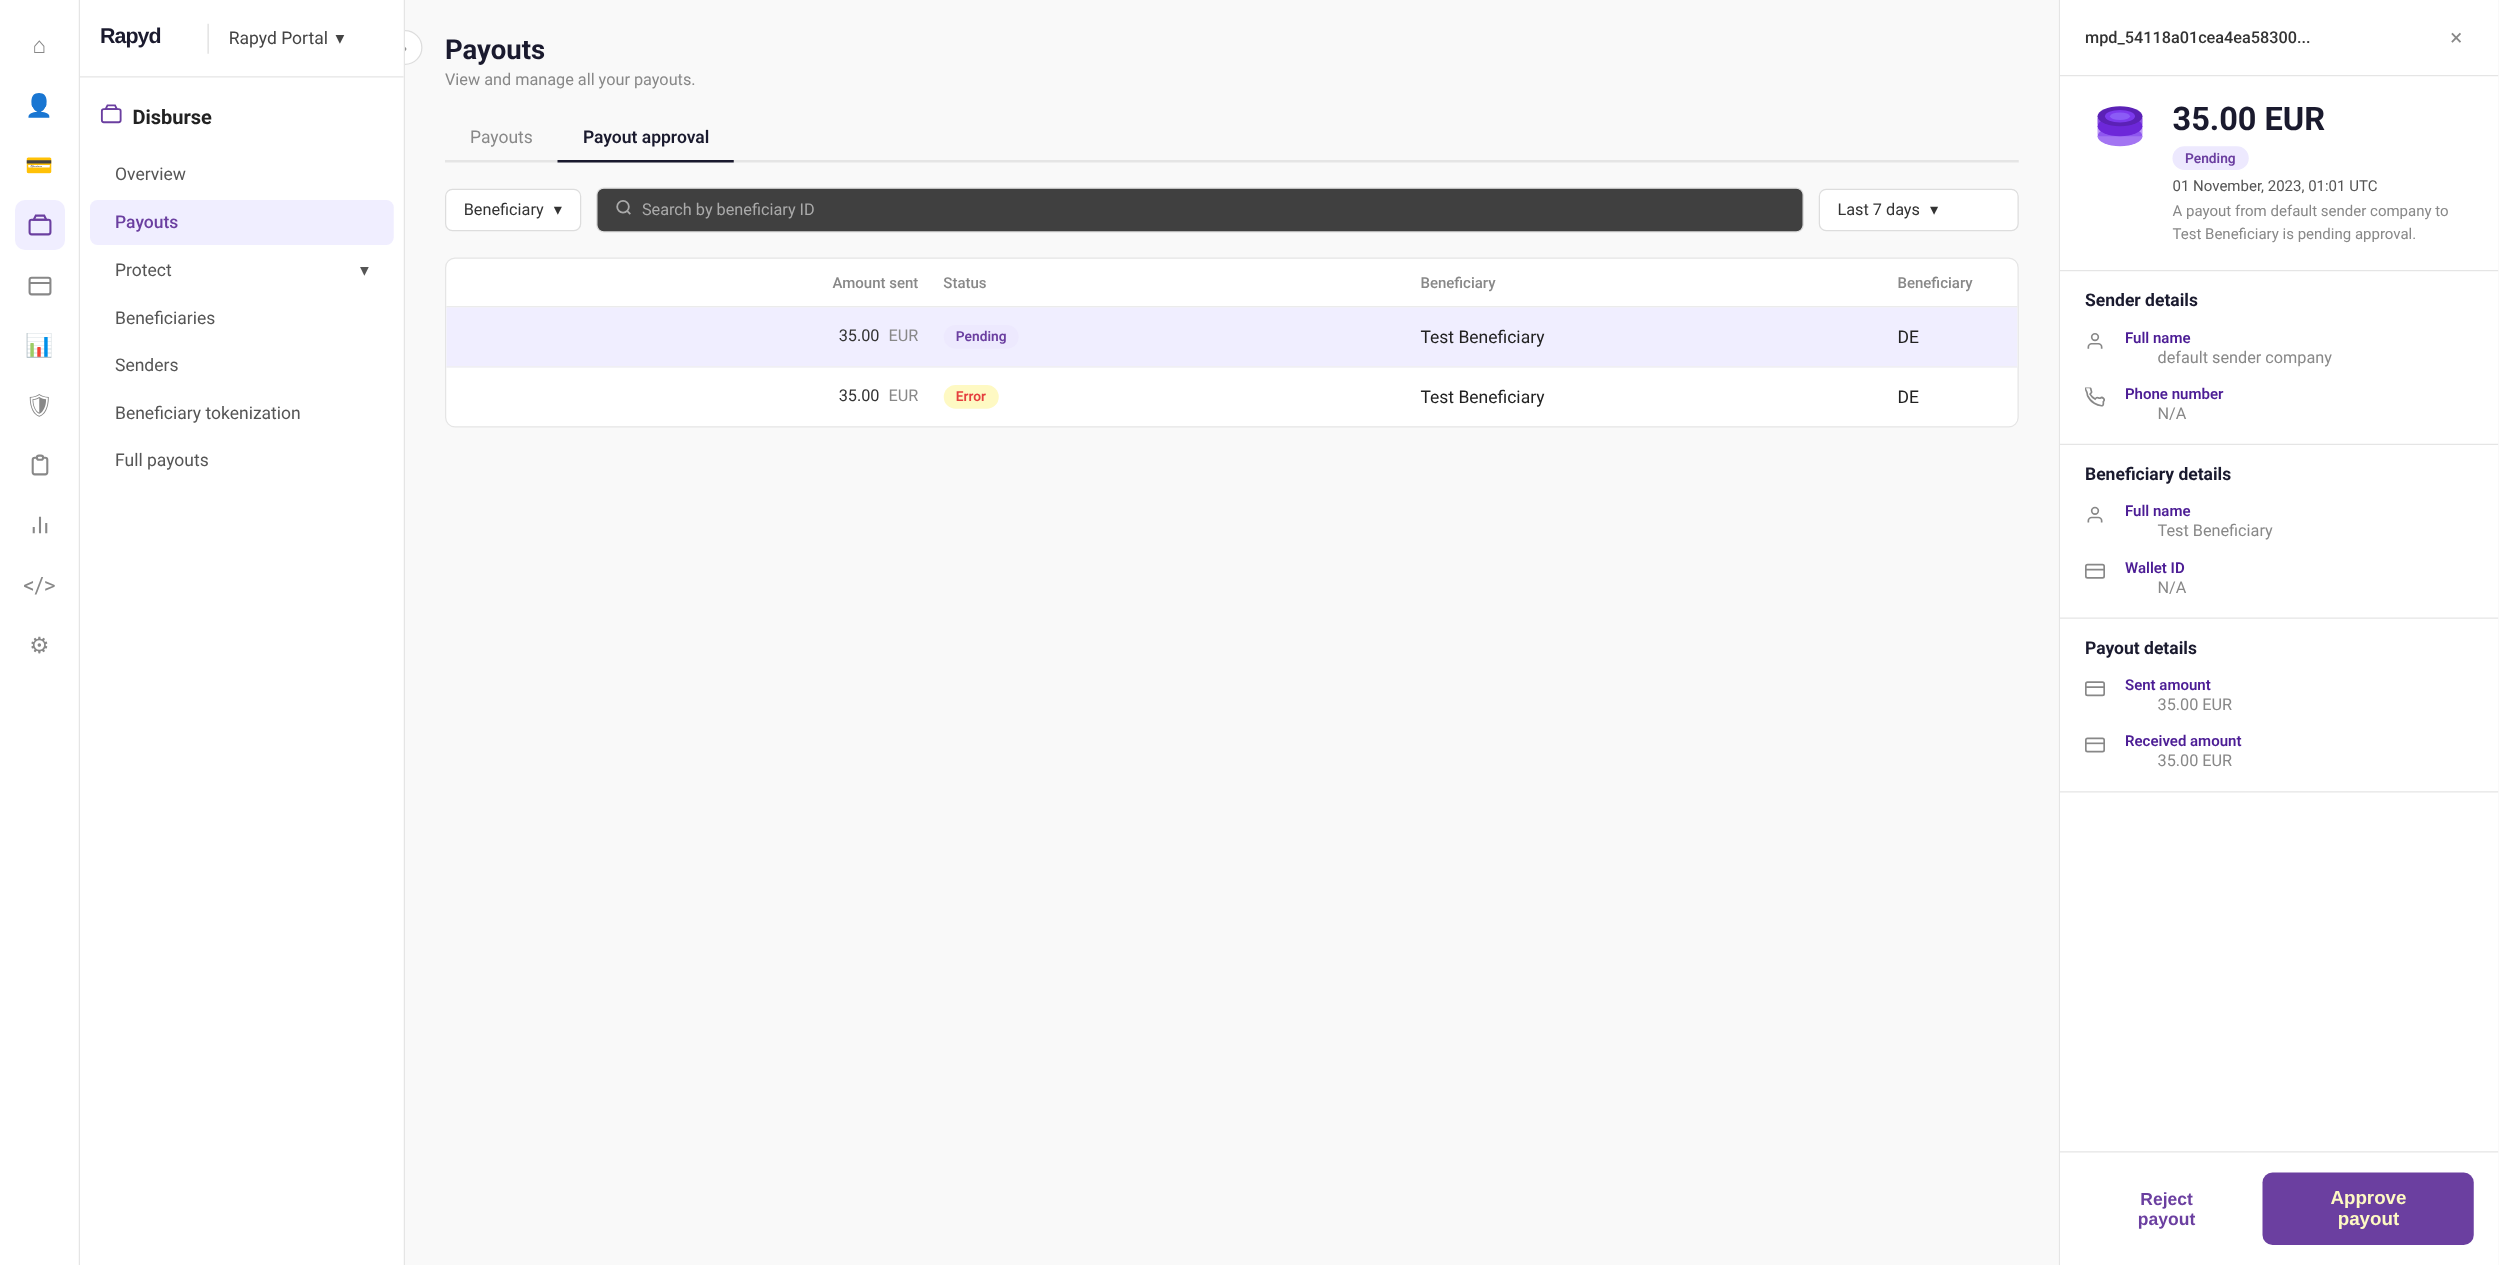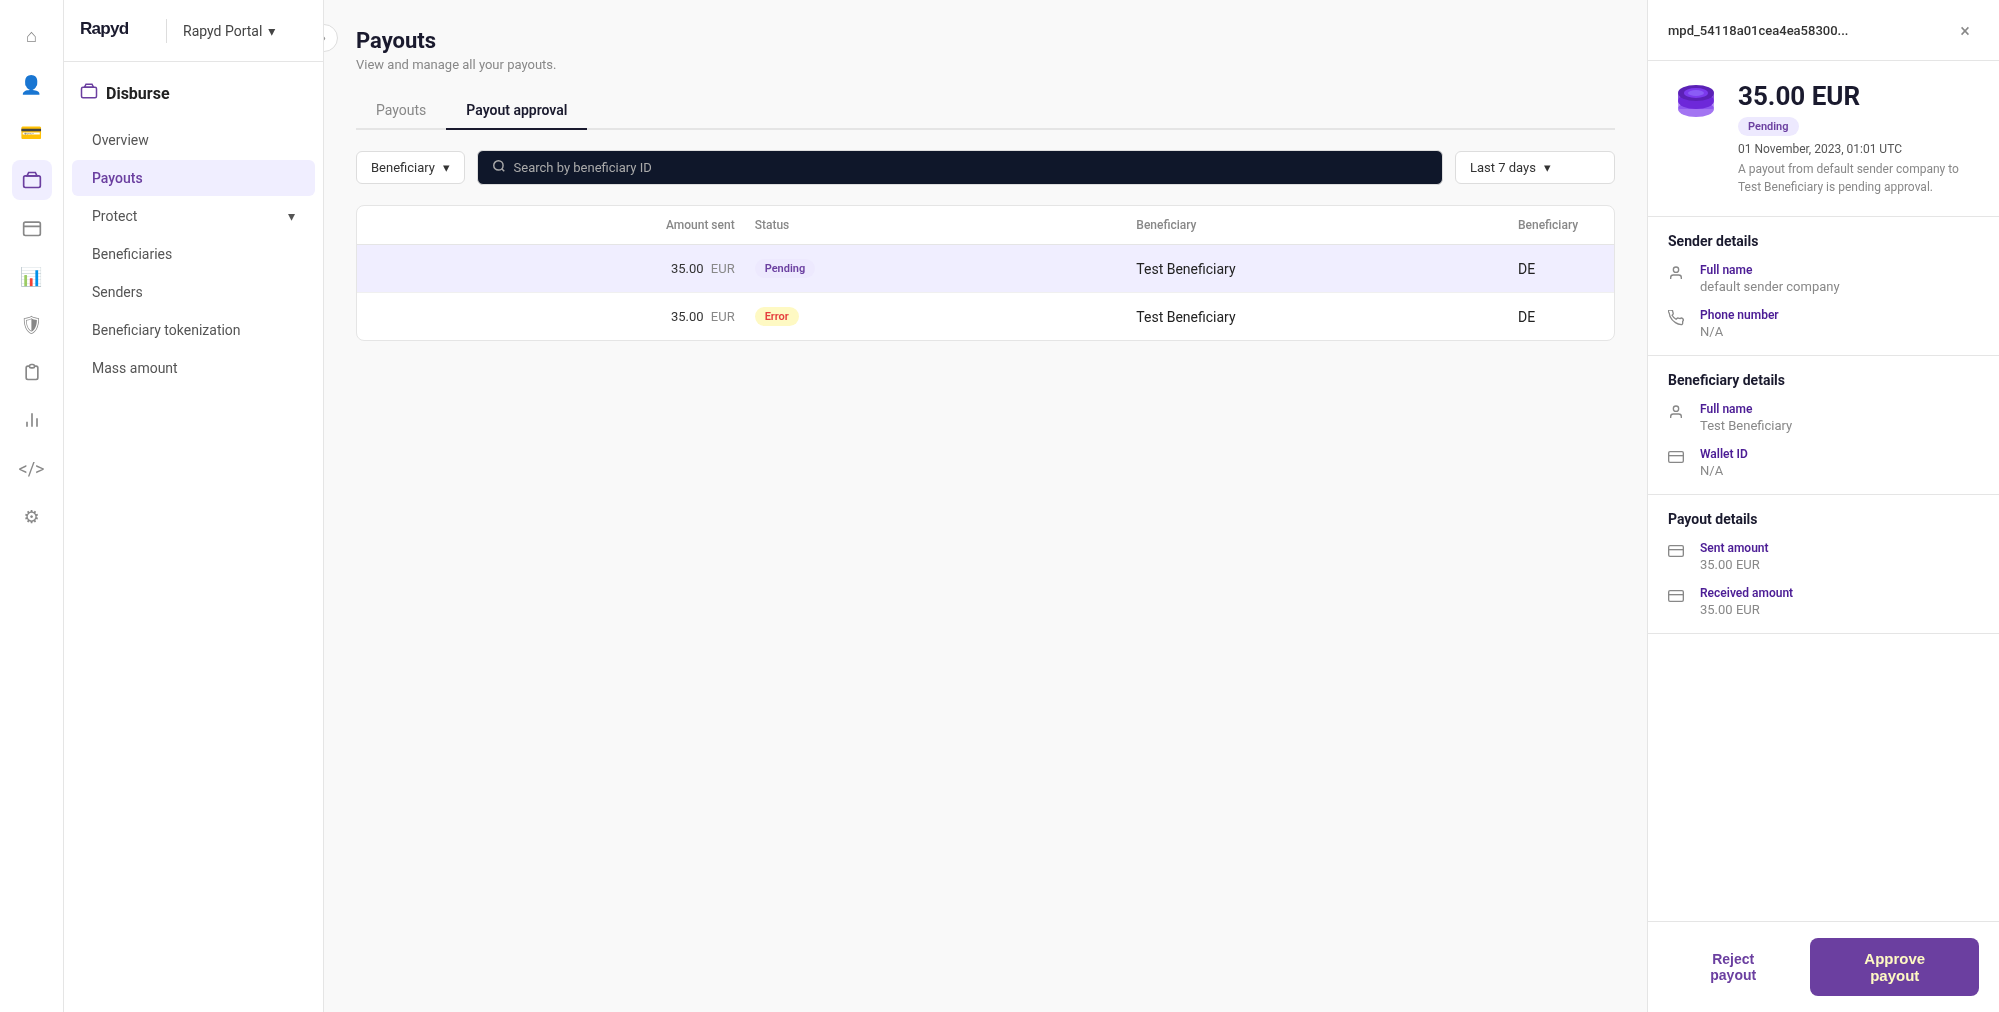--- a/index.html
+++ b/index.html
@@ -161,21 +161,21 @@
       font-size: 13px;
       color: #333;
     }
     .search-input {
       display: flex;
       align-items: center;
       gap: 8px;
       padding: 8px 14px;
       border: 1px solid #ddd;
       border-radius: 6px;
-      background: #0f172a;
+      background: #404040;
       flex: 1;
       font-size: 13px;
       color: #aaa;
     }
     .date-select {
       display: flex;
       align-items: flex-end;
       gap: 8px;
       padding: 8px 14px;
       border: 1px solid #ddd;
@@ -317,20 +317,21 @@
     }
     .field-label {
       font-size: 12px;
       font-weight: 600;
       color: #4c1d95;
       margin-bottom: 2px;
     }
     .field-value {
       font-size: 13px;
       color: #888;
+      margin-left: 26px;
     }
 
     .panel-content {
       flex: 1;
       overflow-y: auto;
     }
 
     .panel-footer {
       padding: 16px 20px;
       border-top: 1px solid #e5e5e5;
@@ -440,21 +441,21 @@
     <div class="sidebar-item">
       <span>Beneficiaries</span>
     </div>
     <div class="sidebar-item">
       <span>Senders</span>
     </div>
     <div class="sidebar-item">
       <span>Beneficiary tokenization</span>
     </div>
     <div class="sidebar-item">
-      <span>Mass amount</span>
+      <span>Full payouts</span>
     </div>
   </div>
 
   <div class="content-area">
     <div class="page-body">
 
       <div class="main-content" style="position:relative;">
 
         <div style="position:absolute; left:-14px; top:24px; width:28px; height:28px; background:#fff; border:1px solid #ddd; border-radius:50%; display:flex; align-items:center; justify-content:center; cursor:pointer; color:#888; font-size:12px; z-index:10;">›</div>
 

